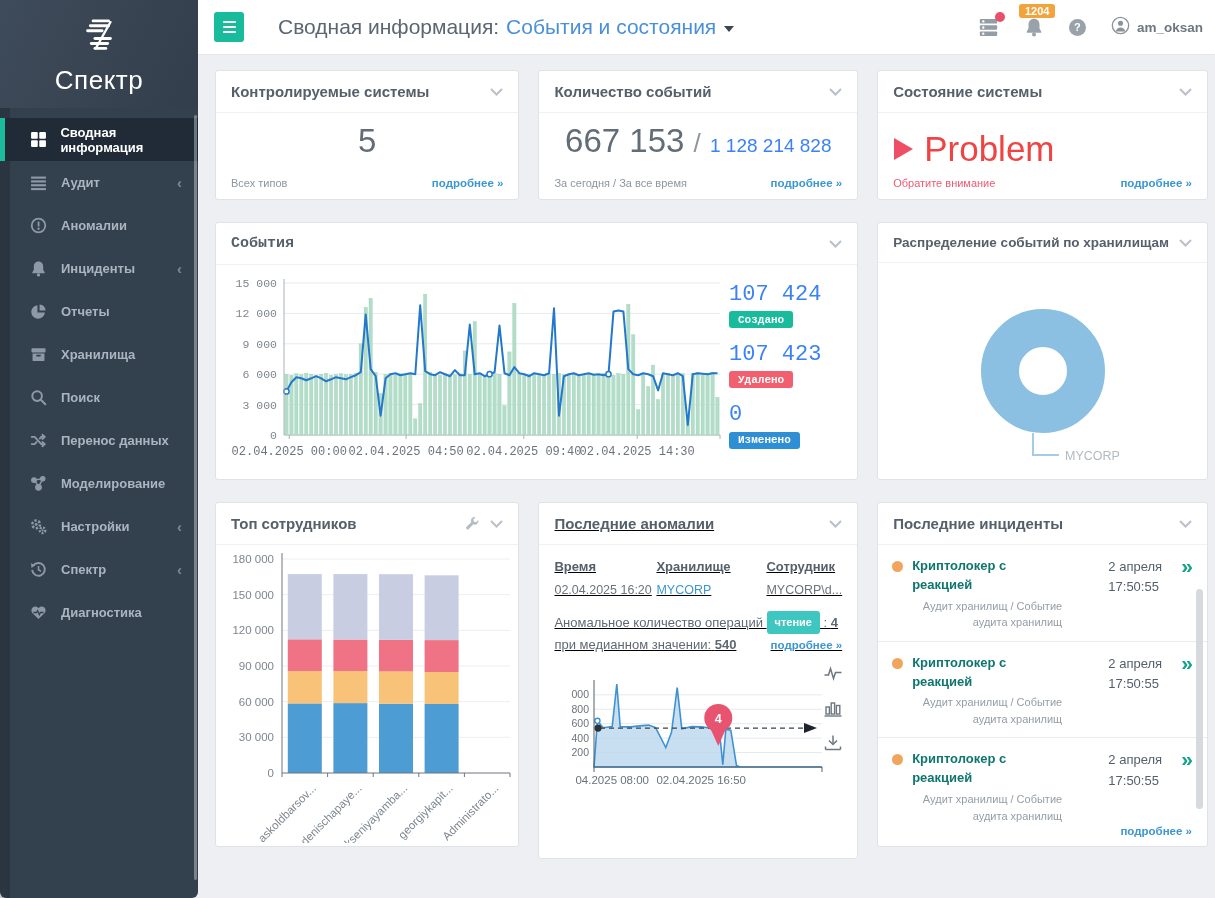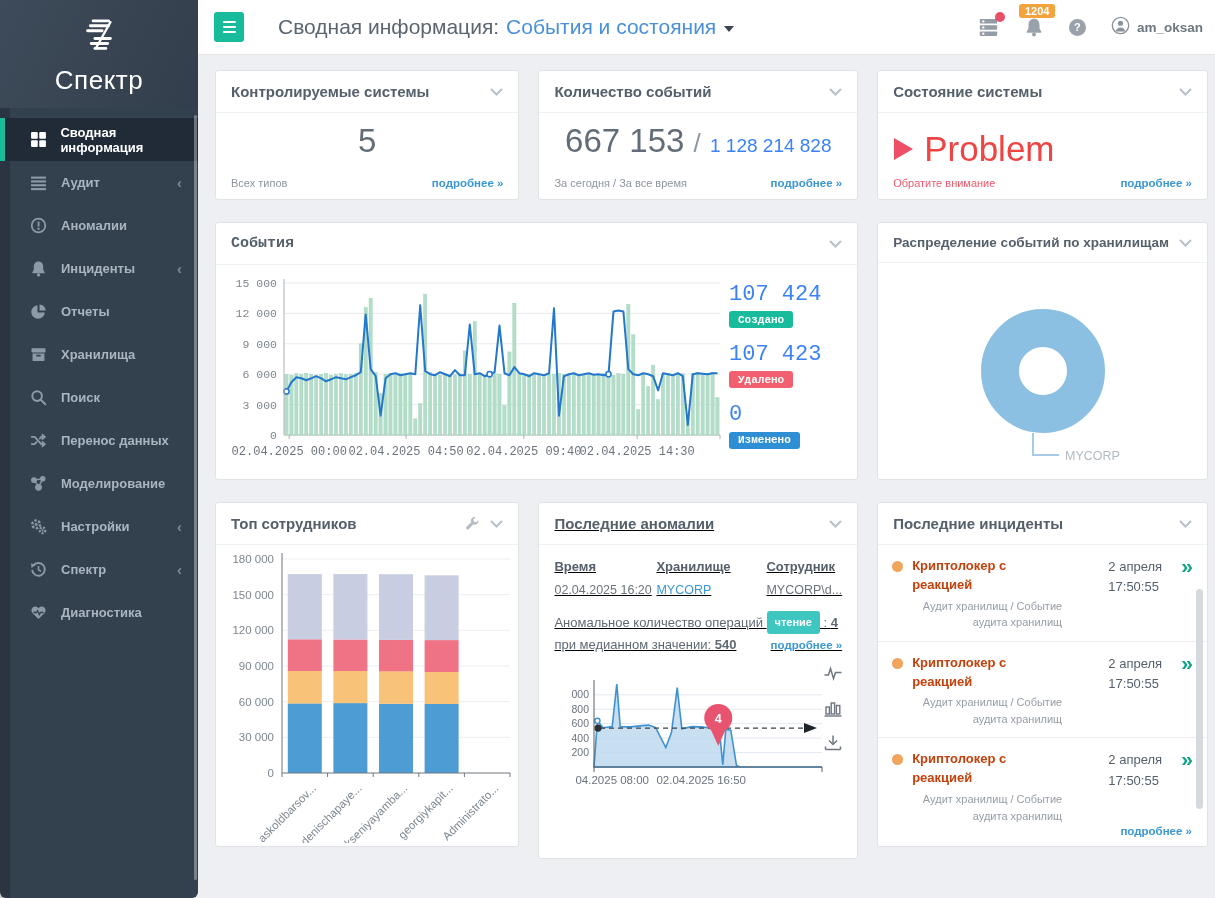--- a/index.html
+++ b/index.html
@@ -101,21 +101,21 @@
     gap:15px; }
   .side-icons span { cursor:pointer; display:flex; }
   .mini-chart { margin-top:18px; }
 
   .inc-list { height:279px; overflow:hidden; }
   .inc-item { display:flex; padding:12px 14px 10px; gap:9px; cursor:pointer; }
   .inc-item + .inc-item { border-top:1px solid #ececec; }
   .inc-dot { width:11px; height:11px; border-radius:50%; background:#f0a45c; flex:none;
     margin-top:4px; }
   .inc-main { flex:1; min-width:0; }
-  .inc-title { font-size:13px; font-weight:700; color:#c2410c; line-height:1.45; max-width:120px; }
+  .inc-title { font-size:13px; font-weight:700; color:#0f766e; line-height:1.45; max-width:120px; }
   .inc-sub { font-size:11px; color:#959da6; line-height:1.5; margin-top:3px; max-width:150px;text-align:right; }
   .inc-date { width:62px; flex:none; font-size:13px; color:#55606b; line-height:1.55; }
   .inc-go { flex:none; color:#12a489; font-size:21px; font-weight:700; line-height:.9;
     margin-left:2px; }
   .inc-scrollbar { position:absolute; right:4px; top:44px; width:7px; height:220px;
     border-radius:4px; background:#d6d9dd; cursor:pointer; }
   .inc-footer { position:absolute; right:15px; bottom:9px; font-size:11.5px; font-weight:700;
     color:#3b97d3; cursor:pointer; }
 </style>
 </head>

